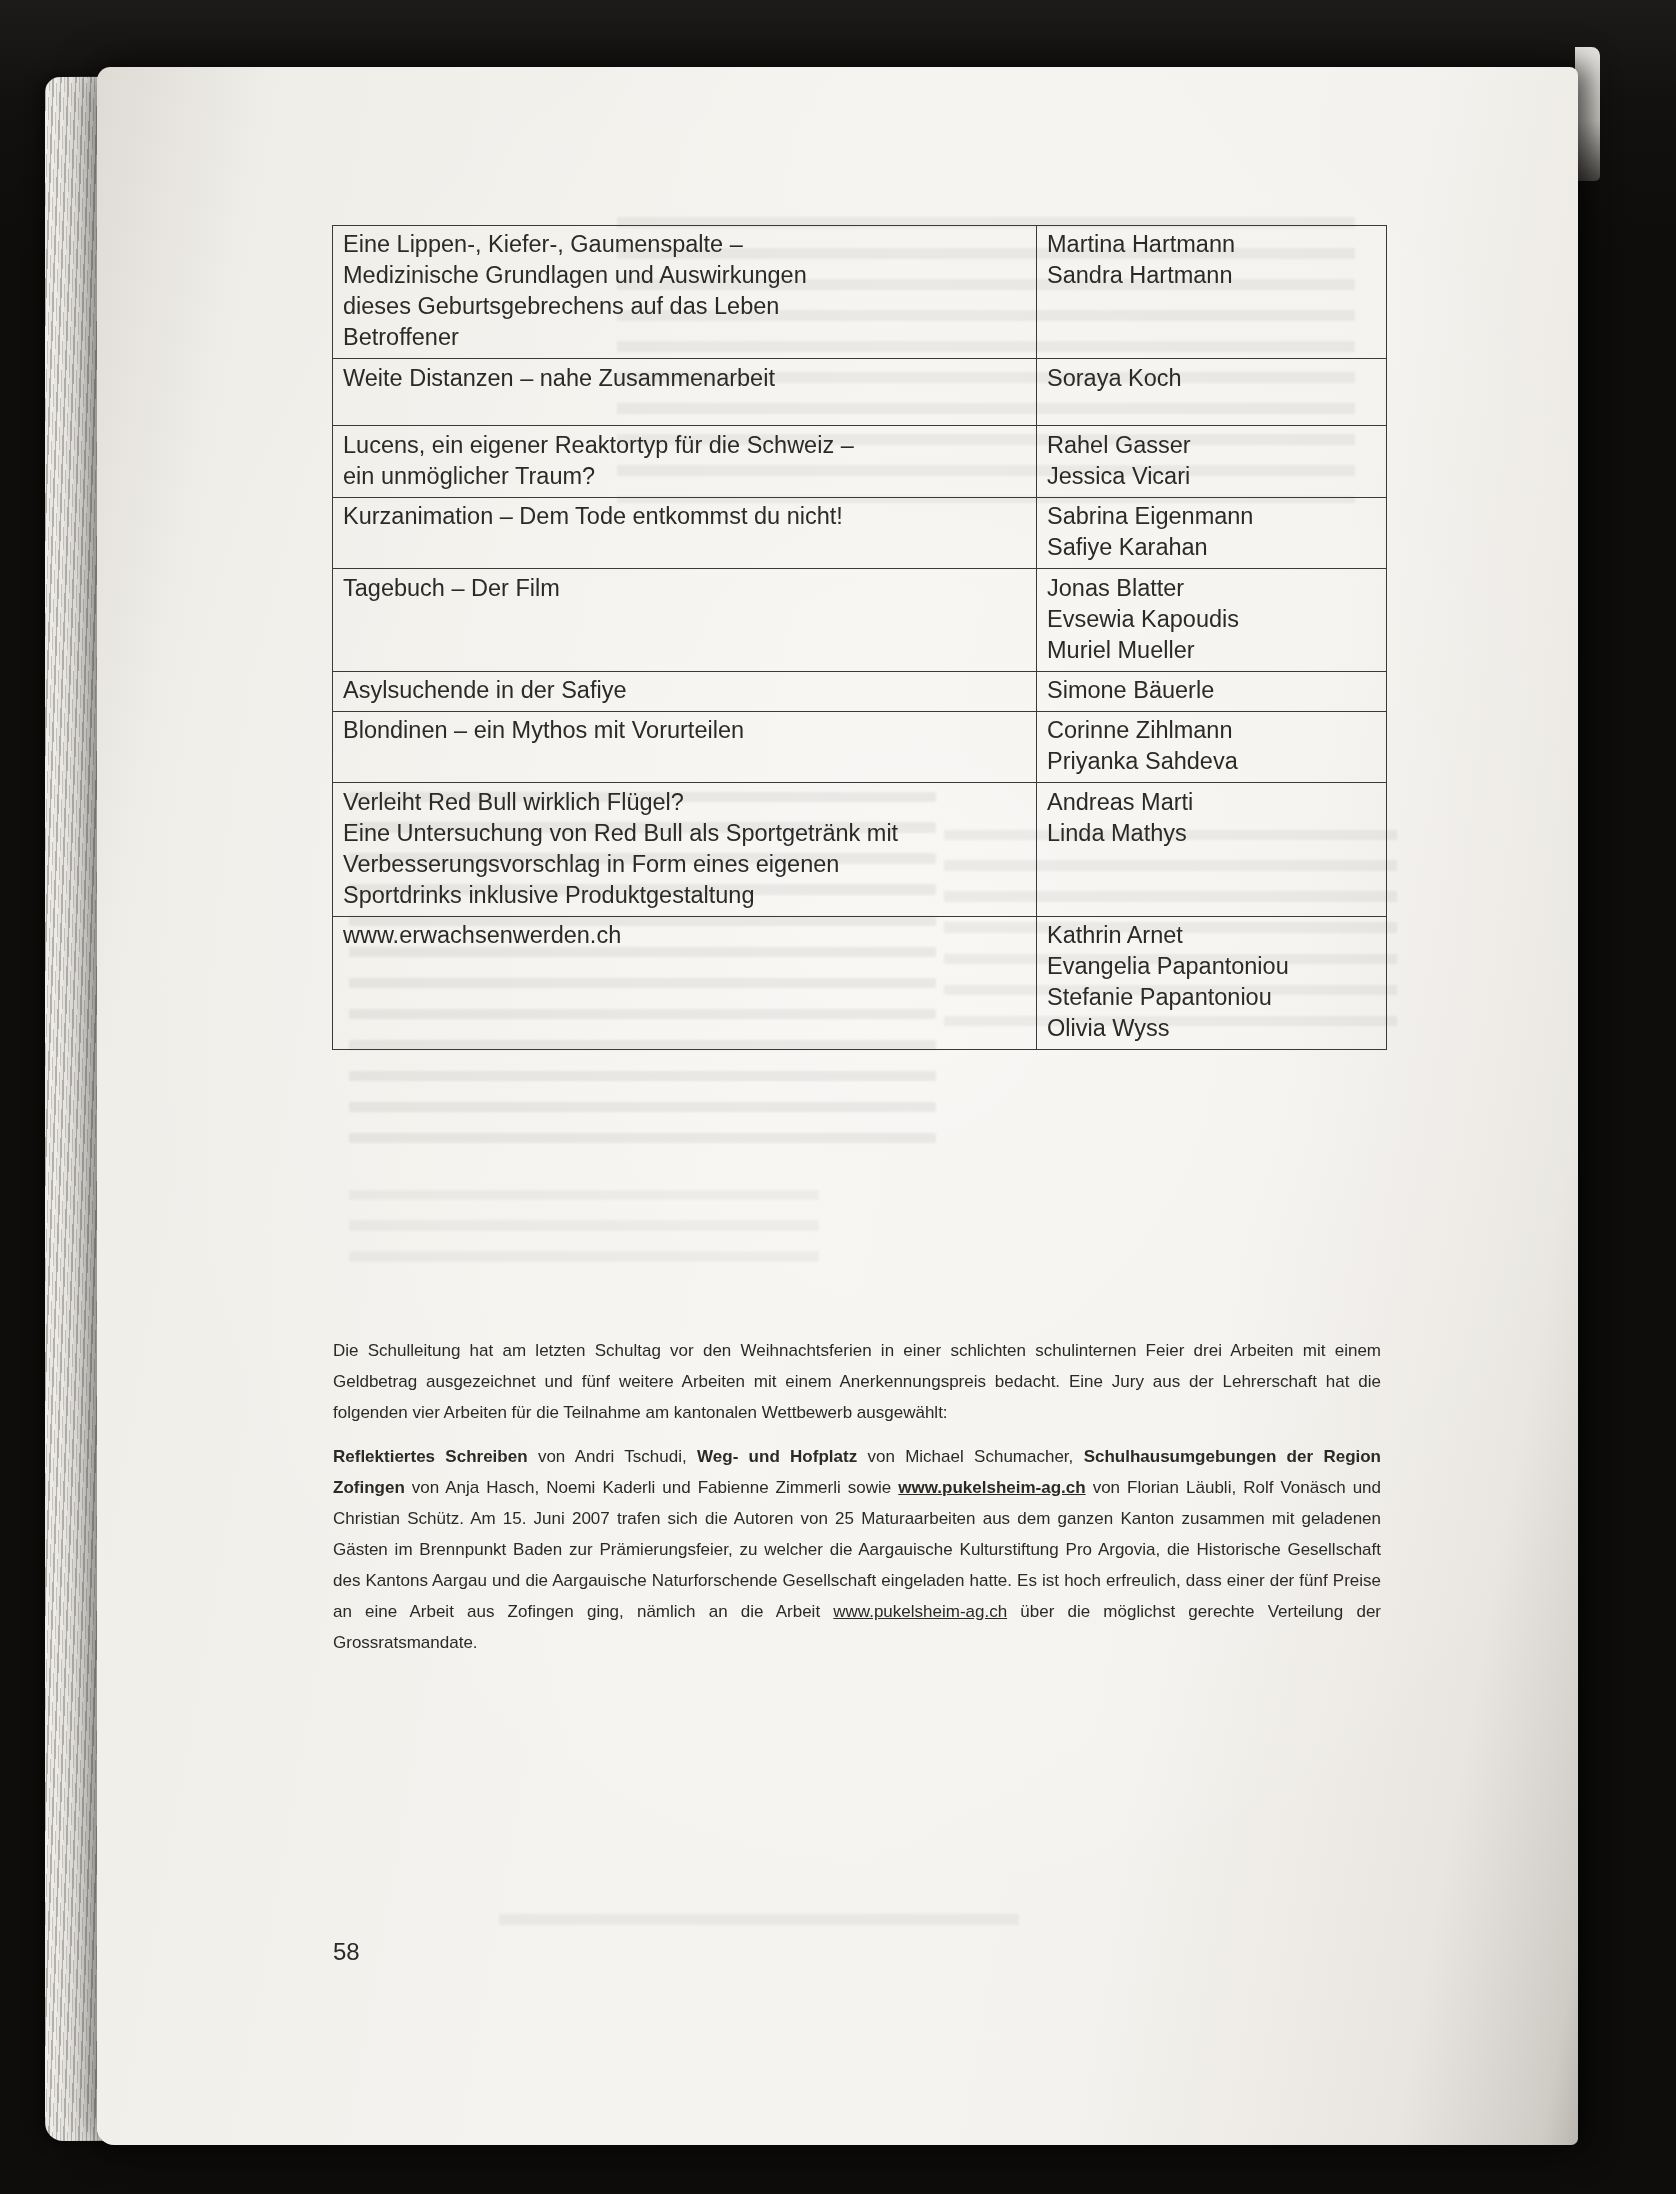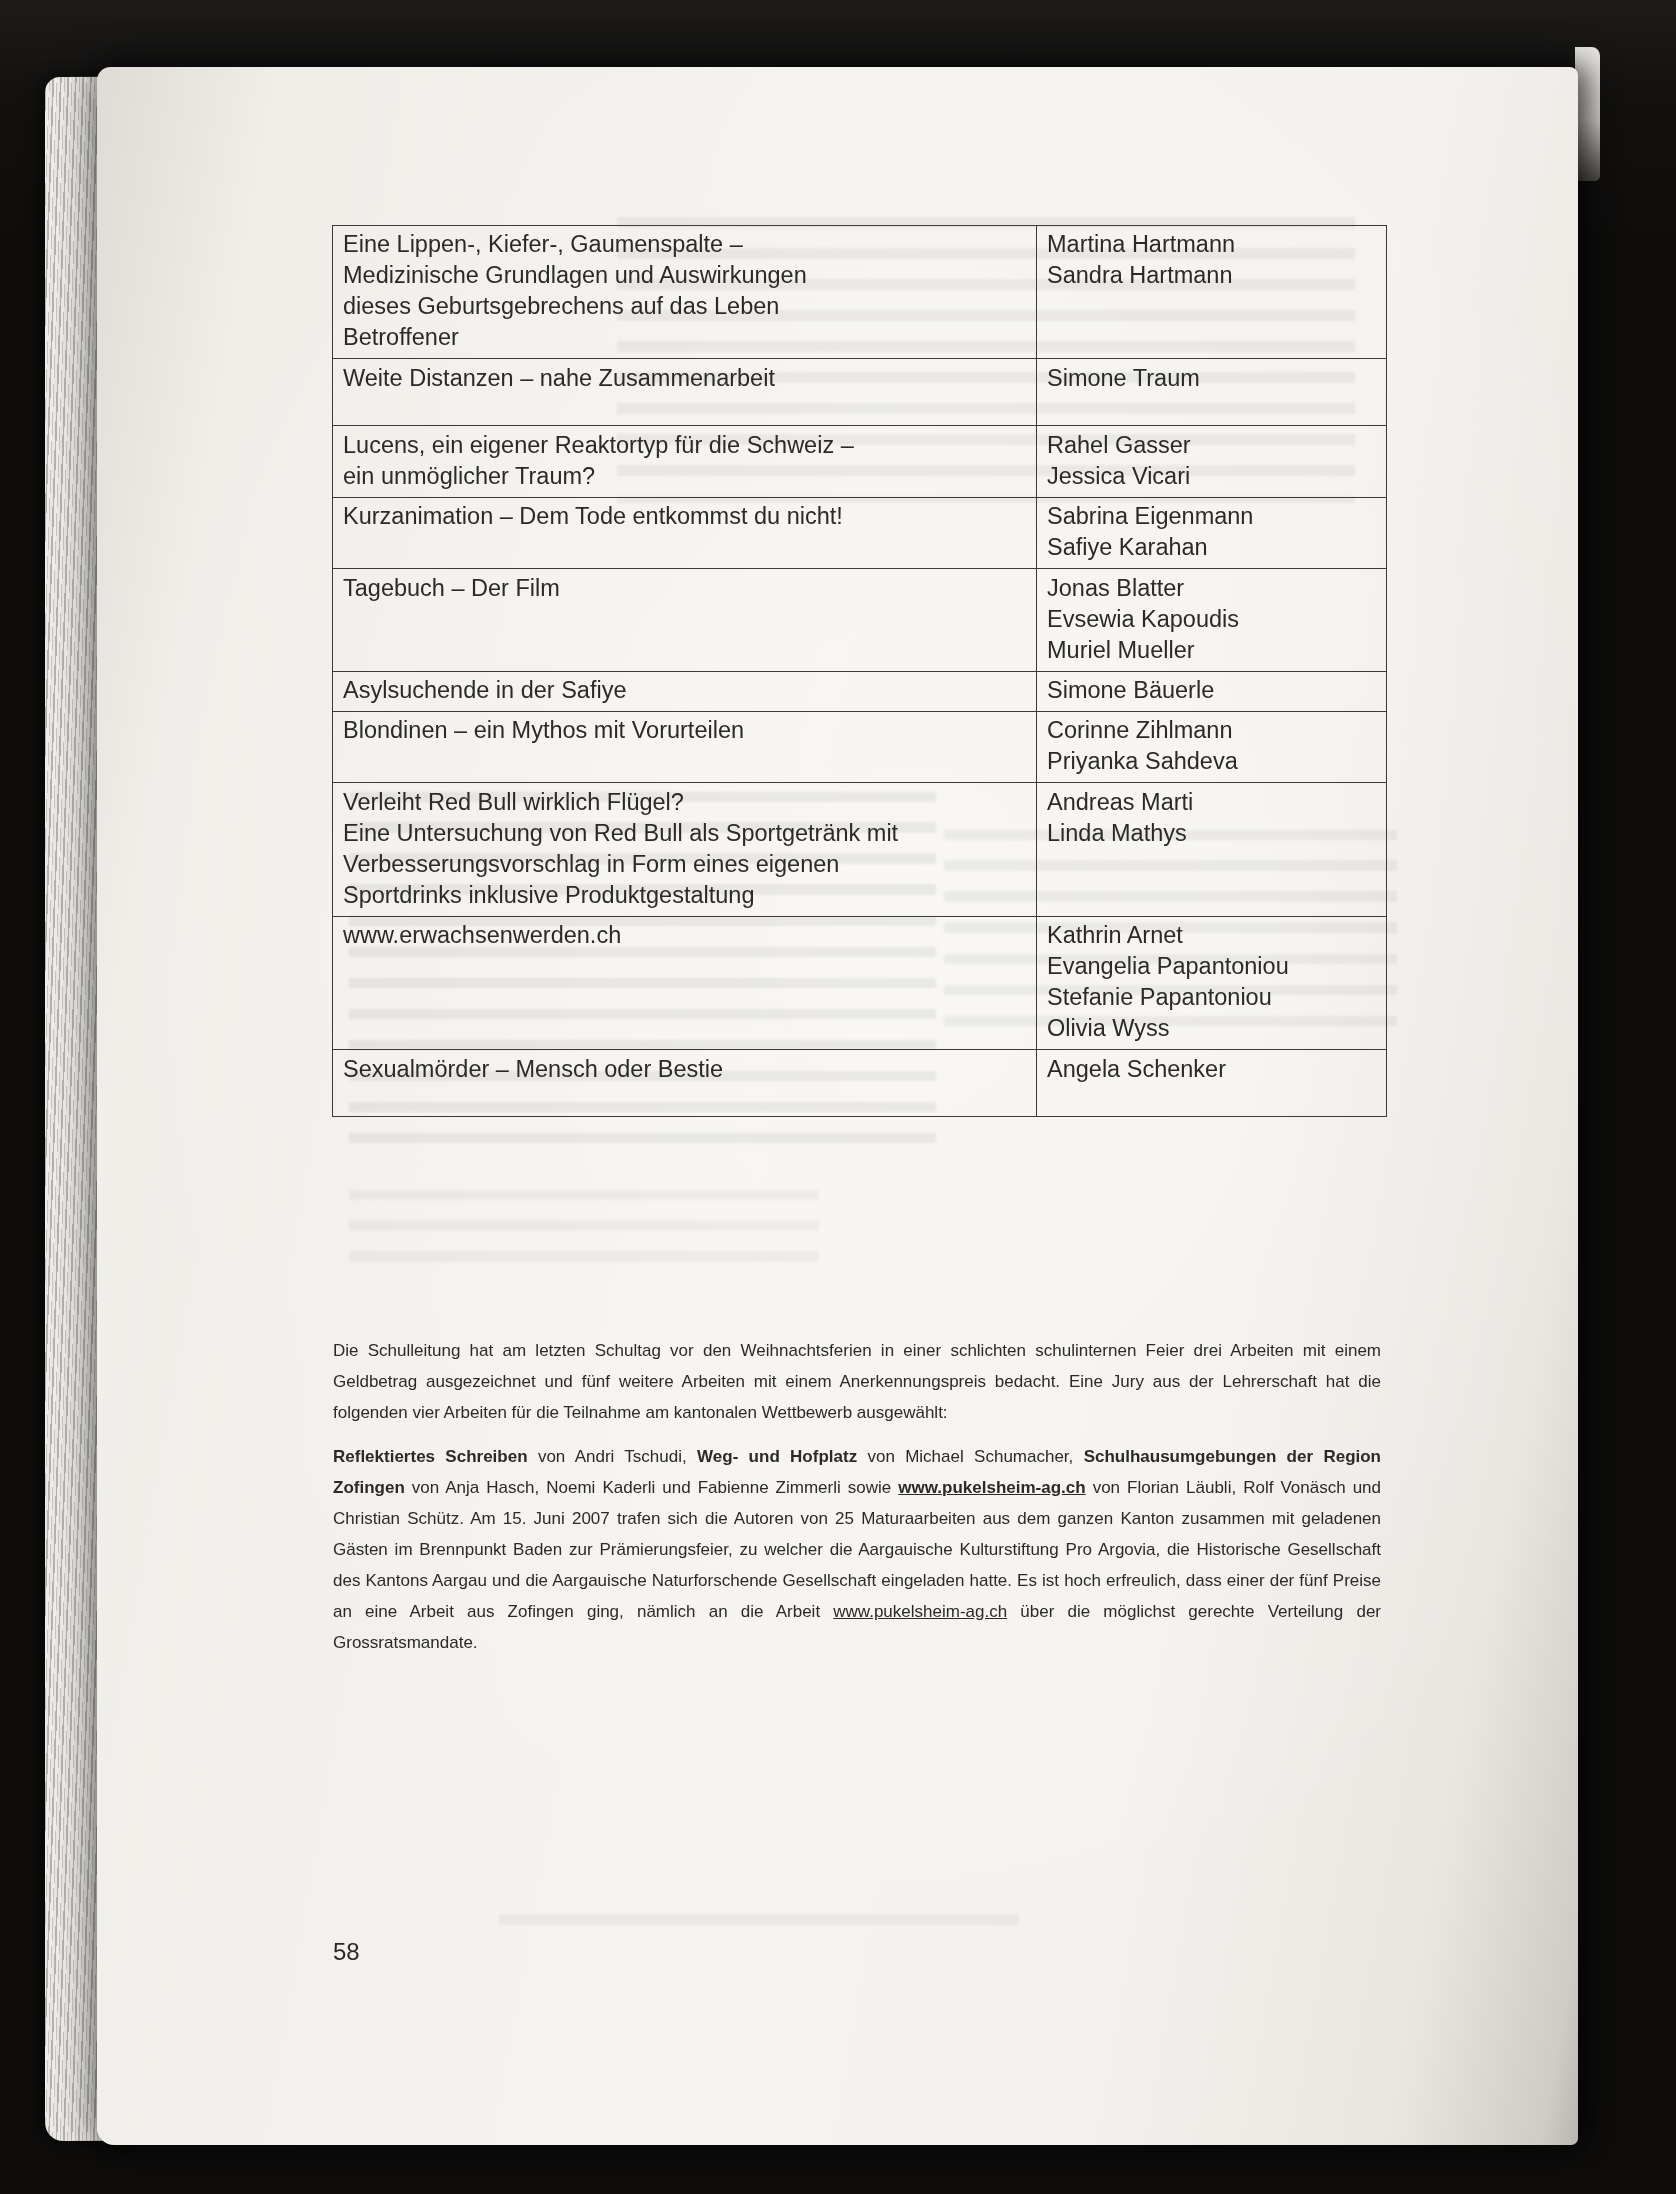--- a/index.html
+++ b/index.html
@@ -132,21 +132,21 @@
         <tr>
           <td class="cell-title">Eine Lippen-, Kiefer-, Gaumenspalte –
 Medizinische Grundlagen und Auswirkungen
 dieses Geburtsgebrechens auf das Leben
 Betroffener</td>
           <td class="cell-authors">Martina Hartmann
 Sandra Hartmann</td>
         </tr>
         <tr class="spacer-row">
           <td class="cell-title">Weite Distanzen – nahe Zusammenarbeit</td>
-          <td class="cell-authors">Simone Traum</td>
+          <td class="cell-authors">Soraya Koch</td>
         </tr>
         <tr>
           <td class="cell-title">Lucens, ein eigener Reaktortyp für die Schweiz –
 ein unmöglicher Traum?</td>
           <td class="cell-authors">Rahel Gasser
 Jessica Vicari</td>
         </tr>
         <tr>
           <td class="cell-title">Kurzanimation – Dem Tode entkommst du nicht!</td>
           <td class="cell-authors">Sabrina Eigenmann
@@ -175,24 +175,20 @@
           <td class="cell-authors">Andreas Marti
 Linda Mathys</td>
         </tr>
         <tr>
           <td class="cell-title">www.erwachsenwerden.ch</td>
           <td class="cell-authors">Kathrin Arnet
 Evangelia Papantoniou
 Stefanie Papantoniou
 Olivia Wyss</td>
         </tr>
-        <tr class="spacer-row">
-          <td class="cell-title">Sexualmörder – Mensch oder Bestie</td>
-          <td class="cell-authors">Angela Schenker</td>
-        </tr>
       </tbody>
     </table>
 
     <div class="body-text">
       <p>Die Schulleitung hat am letzten Schultag vor den Weihnachtsferien in einer schlichten schulinternen Feier drei Arbeiten mit einem Geldbetrag ausgezeichnet und fünf weitere Arbeiten mit einem Anerkennungspreis bedacht. Eine Jury aus der Lehrerschaft hat die folgenden vier Arbeiten für die Teilnahme am kantonalen Wettbewerb ausgewählt:</p>
       <p><span class="b">Reflektiertes Schreiben</span><span> von Andri Tschudi, </span><span class="b">Weg- und Hofplatz</span><span> von Michael Schumacher, </span><span class="b">Schulhausumgebungen der Region Zofingen</span><span> von Anja Hasch, Noemi Kaderli und Fabienne Zimmerli sowie </span><span class="b u">www.pukelsheim-ag.ch</span><span> von Florian Läubli, Rolf Vonäsch und Christian Schütz. Am 15. Juni 2007 trafen sich die Autoren von 25 Maturaarbeiten aus dem ganzen Kanton zusammen mit geladenen Gästen im Brennpunkt Baden zur Prämierungsfeier, zu welcher die Aargauische Kulturstiftung Pro Argovia, die Historische Gesellschaft des Kantons Aargau und die Aargauische Naturforschende Gesellschaft eingeladen hatte. Es ist hoch erfreulich, dass einer der fünf Preise an eine Arbeit aus Zofingen ging, nämlich an die Arbeit </span><span class="u">www.pukelsheim-ag.ch</span><span> über die möglichst gerechte Verteilung der Grossratsmandate.</span></p>
     </div>
 
     <div class="page-num">58</div>
 

